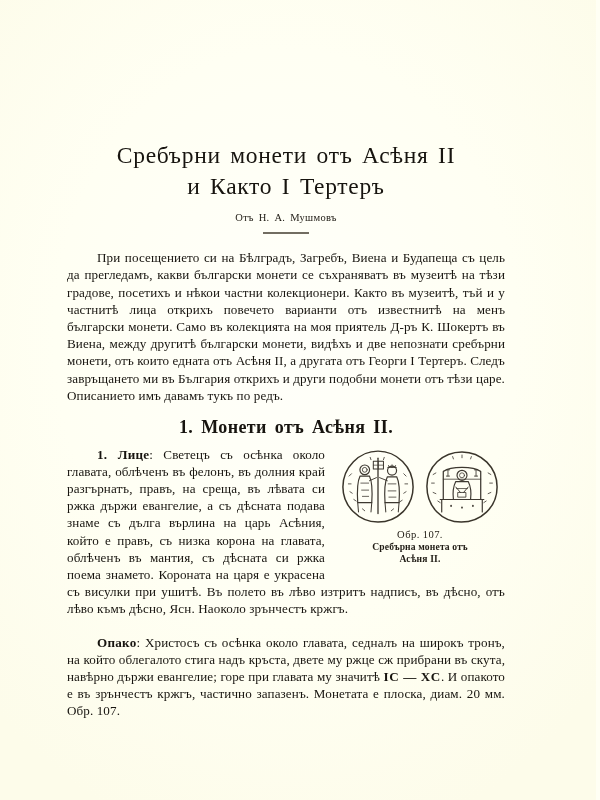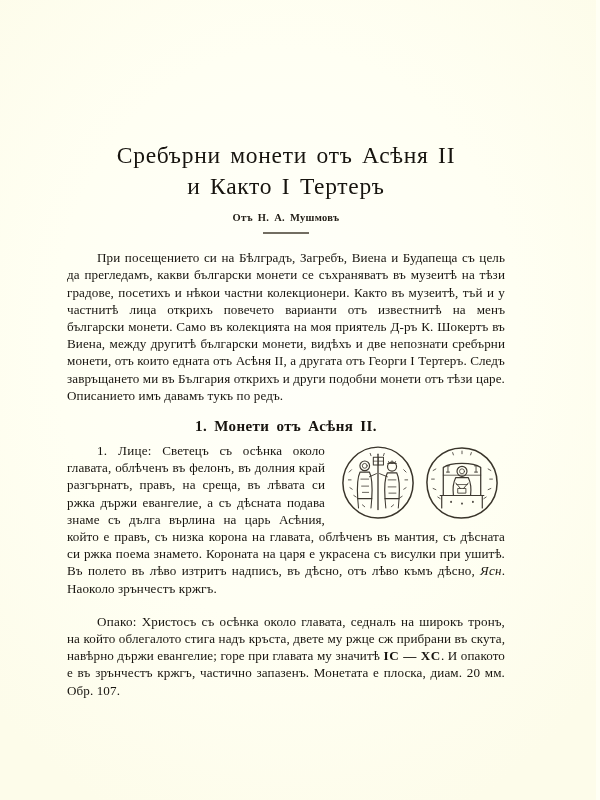--- a/index.html
+++ b/index.html
@@ -45,21 +45,21 @@
     color: #17140f;
     margin: 0;
     word-spacing: 3px;
   }
   .doc-title .line2 {
     display: block;
   }
   .byline {
     margin-top: 11px;
     font-size: 10.5px;
-    font-weight: 700;
+    font-weight: 400;
     letter-spacing: 0.3px;
     word-spacing: 2px;
     color: #201c15;
     font-family: "Liberation Serif", "DejaVu Serif", serif;
   }
   .rule {
     width: 46px;
     height: 0;
     margin: 9px auto 0 auto;
     border-top: 2px solid #4a4437;
@@ -79,38 +79,37 @@
   .body-text p {
     margin: 0;
     text-indent: 30px;
   }
   .body-text p + p {
     margin-top: 16px;
   }
 
   .section-head {
     text-align: center;
-    font-size: 15px;
+    font-size: 18px;
     line-height: 1.2;
     letter-spacing: 0.4px;
     word-spacing: 3px;
     margin: 13px 0 7px 0;
     color: #17140f;
   }
 
   .lead {
-    font-weight: 400;
+    font-weight: 700;
     letter-spacing: 0.25px;
   }
   .mono-abbr {
     font-weight: 700;
     letter-spacing: 0.6px;
   }
   .inscr {
-    font-style: italic;
     letter-spacing: 0.2px;
   }
 
   
   .figure {
     float: right;
     width: 170px;
     margin: 2px 0 2px 10px;
     text-align: center;
     shape-margin: 6px;
@@ -229,20 +228,25 @@
               <path d="M45 57 L55 57 L55 63 L45 63 Z" stroke-width="1.1"></path>
 
               <path d="M32 28 L32 36 M30 28 L34 28 M30 36 L34 36" stroke-width="1.1"></path>
               <path d="M68 28 L68 36 M66 28 L70 28 M66 36 L70 36" stroke-width="1.1"></path>
 
               <path d="M36 74 l0 .5 M50 76 l0 .5 M64 74 l0 .5" stroke-width="2.2"></path>
             </g>
           </svg>
 
         </div>
+        <div class="fig-caption">
+          <span class="fig-num">Обр. 107.</span>
+          <span class="cap-l1">Сребърна монета отъ</span>
+          <span class="cap-l2">Асѣня II.</span>
+        </div>
       </div>
 
       <p><span class="lead">1. Лице</span><span>: </span><span>Светецъ съ осѣнка около главата, облѣченъ въ фелонъ, въ долния край разгърнатъ, правъ, на среща, въ лѣвата си ржка държи евангелие, а съ дѣсната подава знаме съ дълга върлина на царь Асѣния, който е правъ, съ низка корона на главата, облѣченъ въ мантия, съ дѣсната си ржка поема знамето. Короната на царя е украсена съ висулки при ушитѣ. Въ полето въ лѣво изтритъ надписъ, въ дѣсно, отъ лѣво къмъ дѣсно, </span><span class="inscr">Ясн</span><span>. Наоколо зрънчестъ кржгъ.</span></p>
 
       <p><span class="lead">Опако</span><span>: </span><span>Христосъ съ осѣнка около главата, седналъ на широкъ тронъ, на който облегалото стига надъ кръста, двете му ржце сж прибрани въ скута, навѣрно държи евангелие; горе при главата му значитѣ </span><span class="mono-abbr">IC — XC</span><span>. И опакото е въ зрънчестъ кржгъ, частично запазенъ. Монетата е плоска, диам. 20 мм. Обр. 107.</span></p>
 
 
     </div>
   </div>
 </div>

